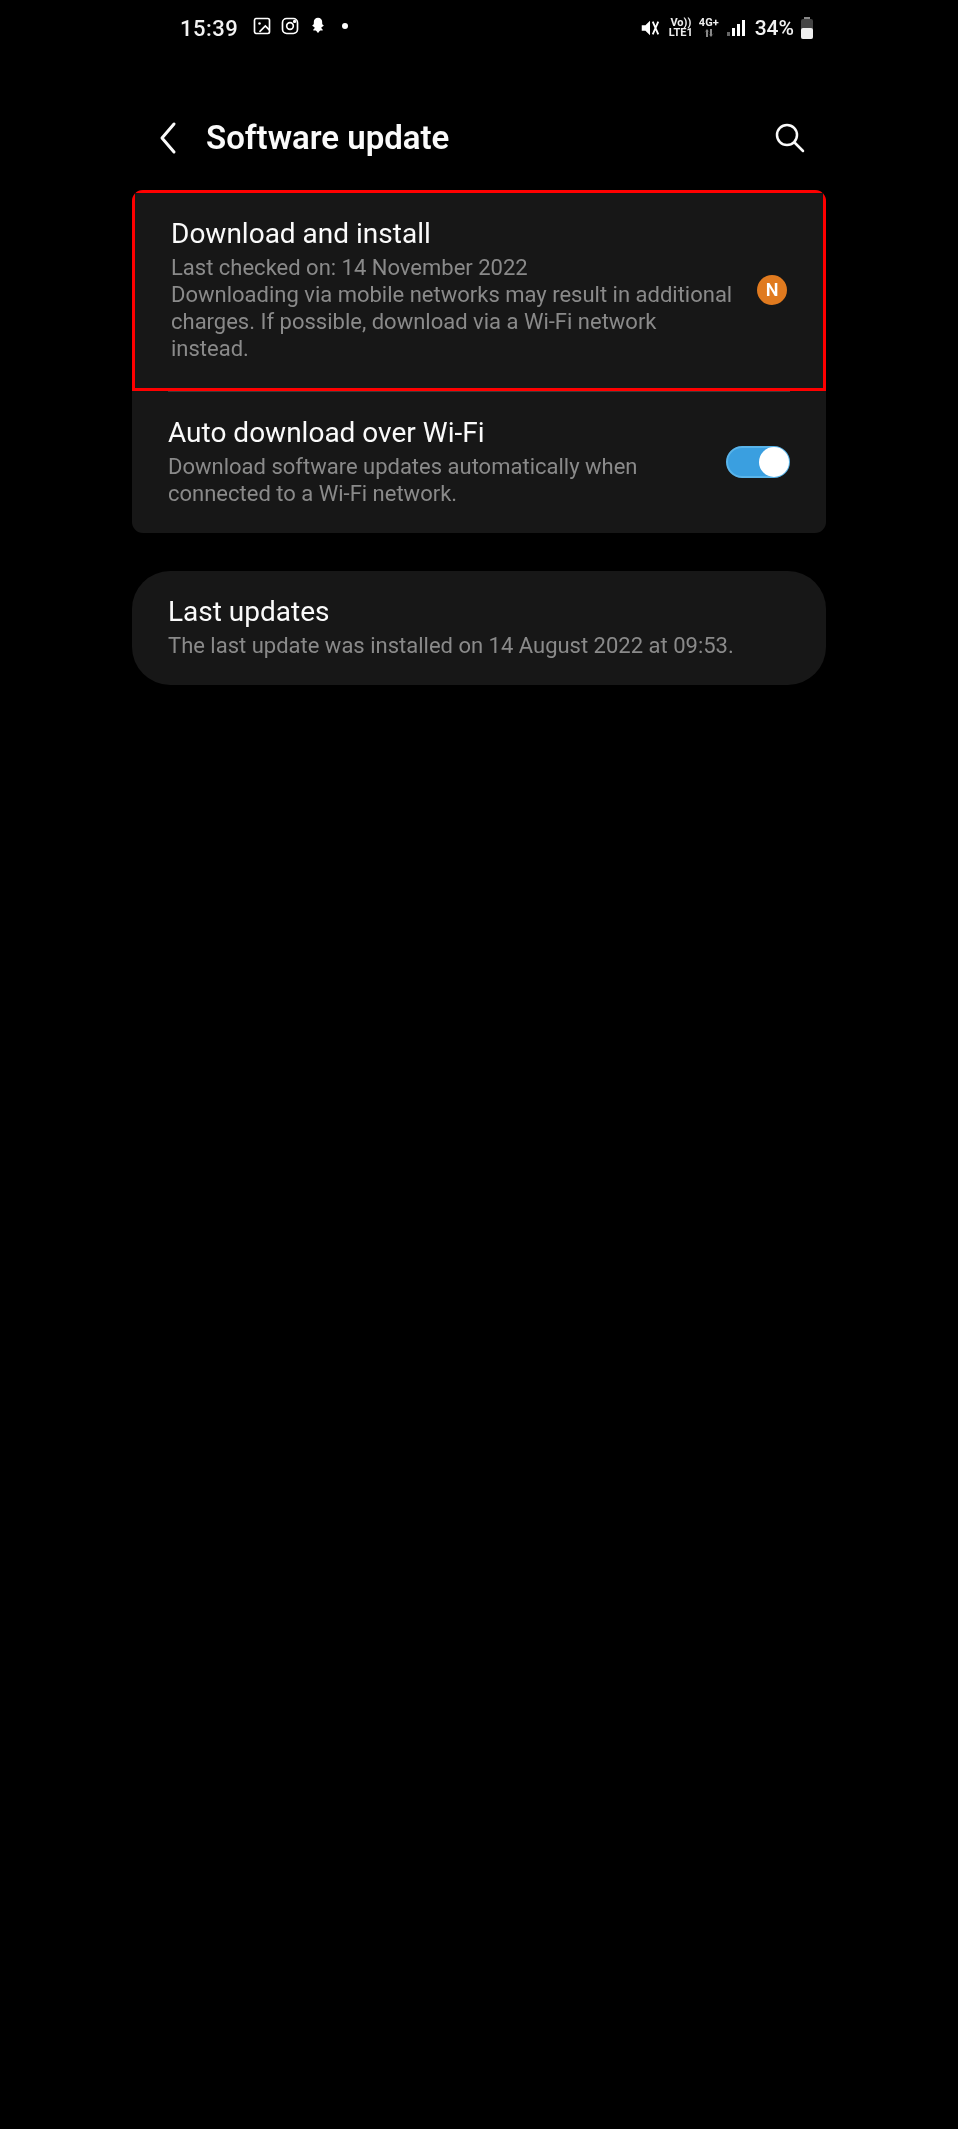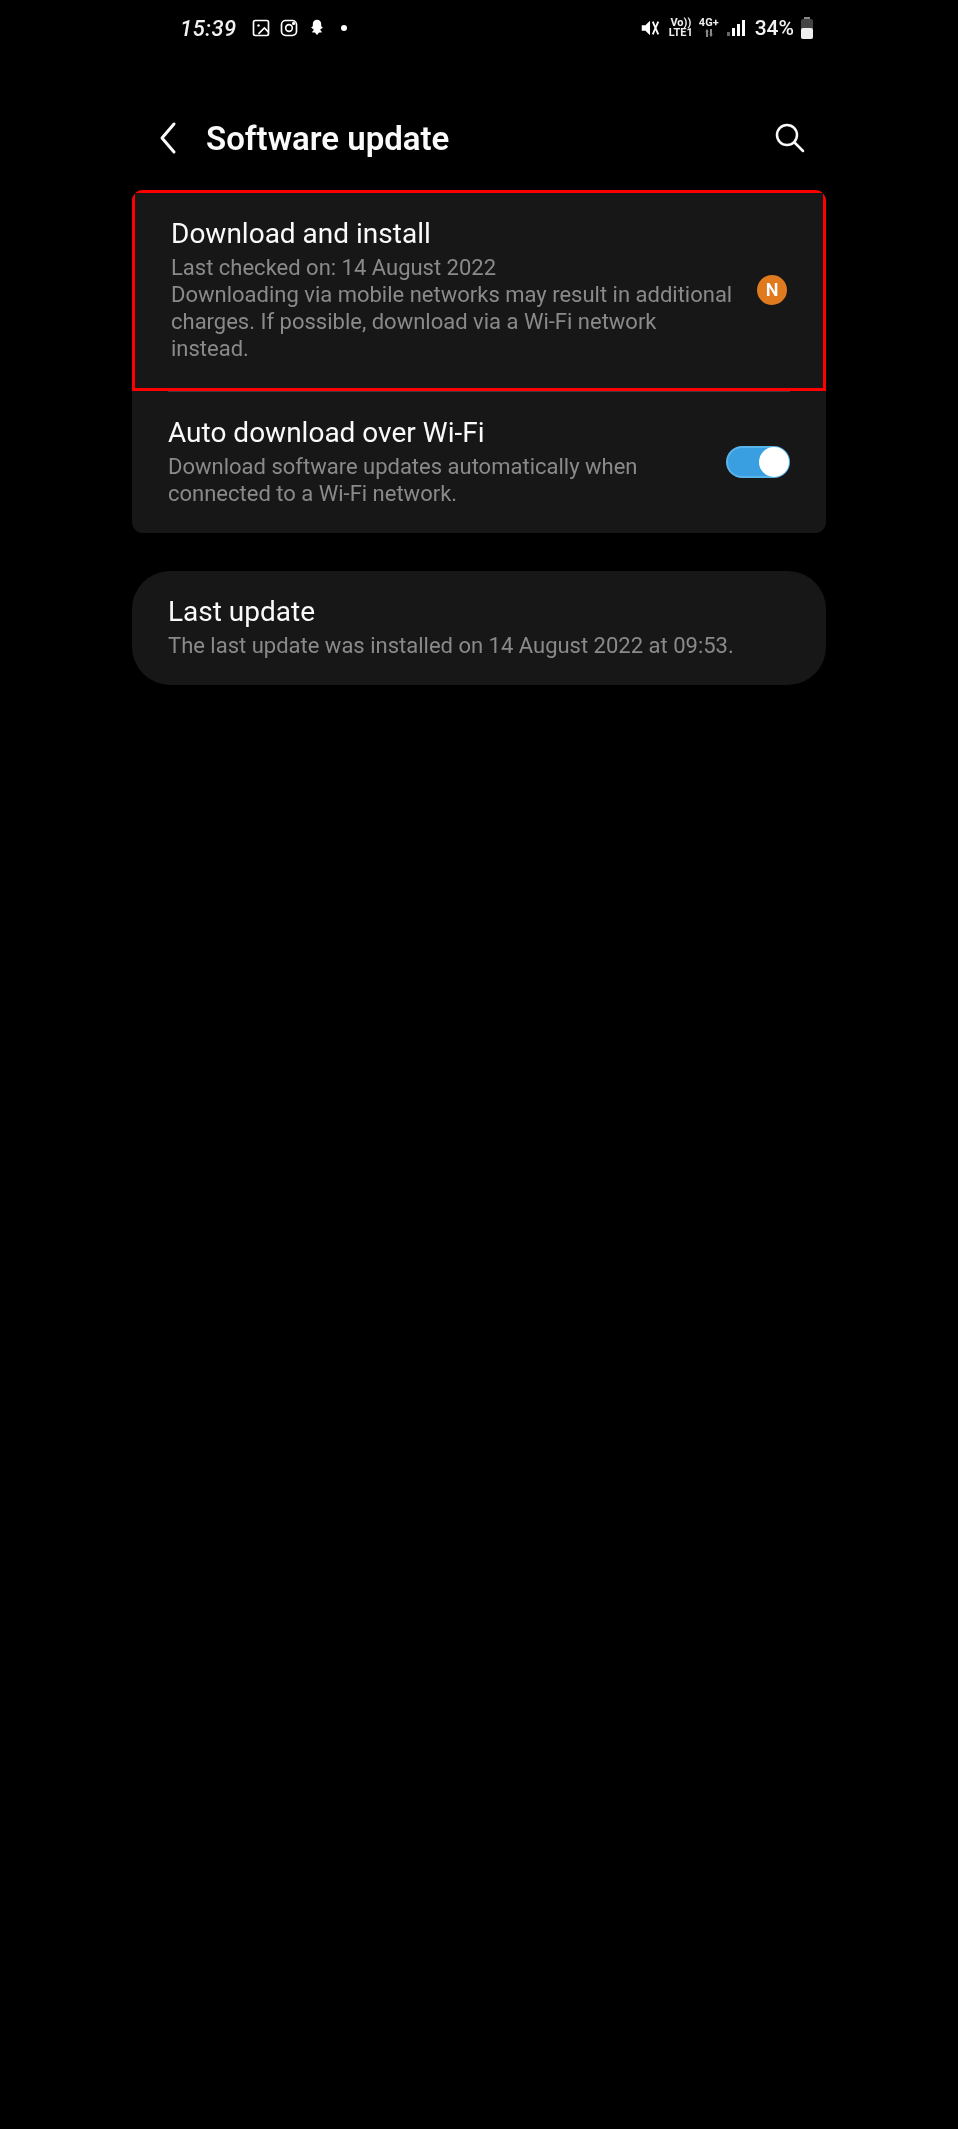--- a/index.html
+++ b/index.html
@@ -26,23 +26,22 @@
     .status-bar {
       display: flex;
       justify-content: space-between;
       align-items: center;
       padding: 10px 18px 0 18px;
       height: 46px;
       color: #fff;
     }
     .status-left {
       display: flex;
-      align-items: center;
+      align-items: flex-start;
       gap: 10px;
-      font-style: italic;
     }
     .clock {
       font-size: 22px;
       font-weight: 500;
       letter-spacing: 0.5px;
       color: #f2f2f2;
       margin-left: 36px;
     }
     .notif-icons {
       display: flex;
@@ -70,21 +69,21 @@
     }
     .battery-pct {
       font-size: 21px;
       font-weight: 500;
       color: #f2f2f2;
       margin-left: 4px;
     }
     
     .header {
       display: flex;
-      align-items: center;
+      align-items: flex-start;
       padding: 0 22px;
       margin-top: 72px;
     }
     .back-btn {
       width: 40px;
       height: 40px;
       display: flex;
       align-items: center;
       justify-content: center;
     }
@@ -265,21 +264,21 @@
       </svg>
     </div>
   </div>
 
   <div class="card-group">
     <div class="highlight">
       <div class="card">
         <div class="card-row">
           <div class="card-text">
             <div class="card-title">Download and install</div>
-            <div class="card-desc" style="white-space: pre-line;">Last checked on: 14 August 2022
+            <div class="card-desc" style="white-space: pre-line;">Last checked on: 14 November 2022
 Downloading via mobile networks may result in additional charges. If possible, download via a Wi-Fi network instead.</div>
           </div>
           <div class="badge">N</div>
         </div>
       </div>
     </div>
     <div class="divider"></div>
     <div class="card">
       <div class="card-row">
         <div class="card-text">
@@ -289,18 +288,18 @@
         <div class="toggle">
           <div class="toggle-knob"></div>
         </div>
       </div>
     </div>
   </div>
 
   <div class="card-group-2">
     <div class="card">
       <div class="card-text">
-        <div class="card-title">Last update</div>
+        <div class="card-title">Last updates</div>
         <div class="card-desc">The last update was installed on 14 August 2022 at 09:53.</div>
       </div>
     </div>
   </div>
 </div>
 
 </body></html>

